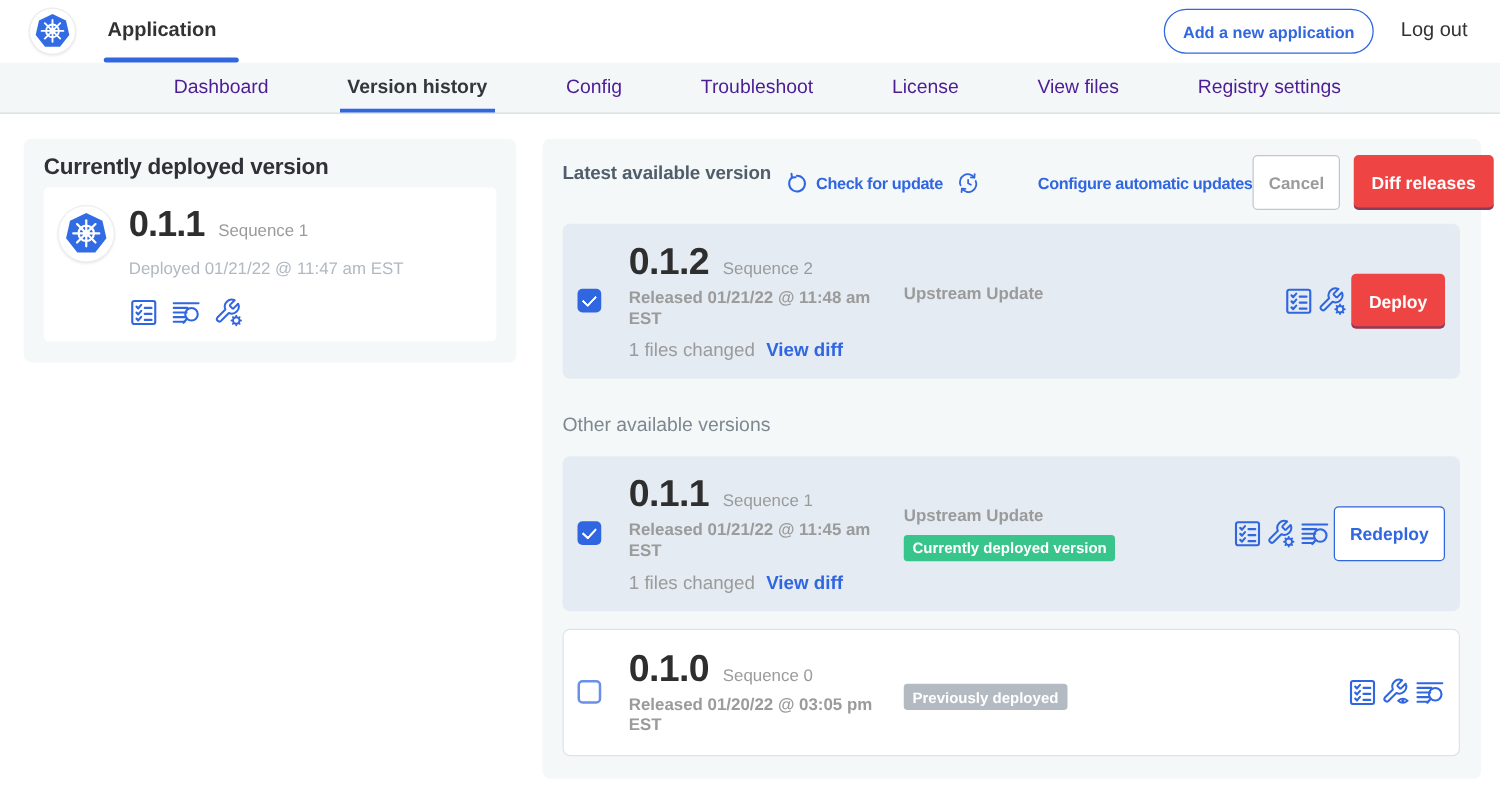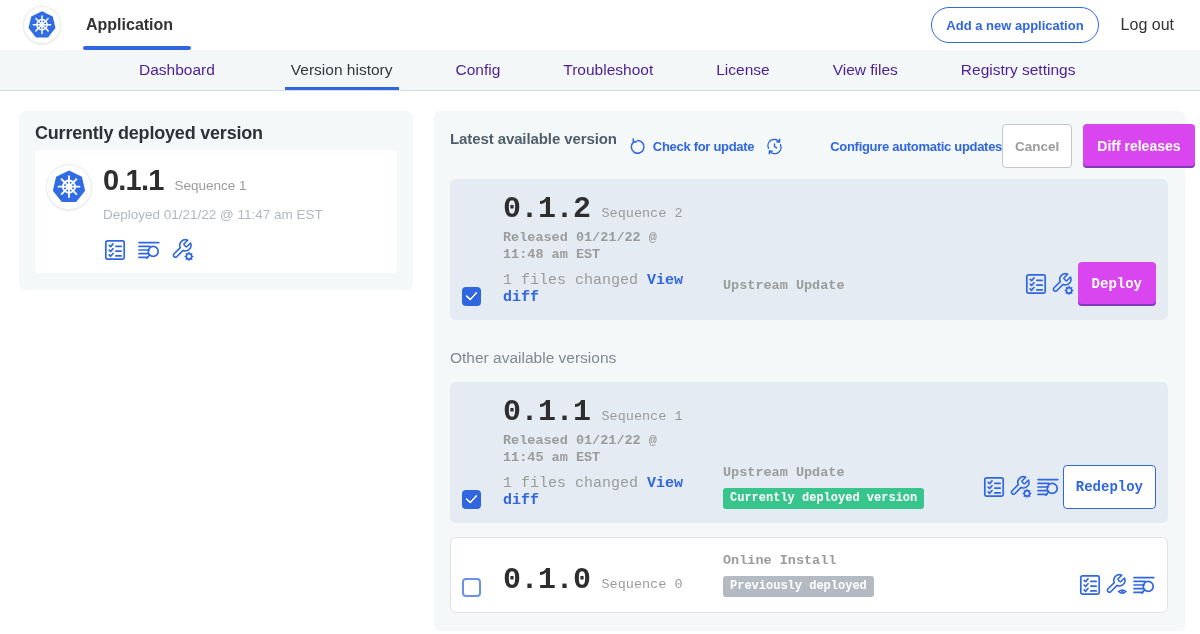--- a/index.html
+++ b/index.html
@@ -16,21 +16,21 @@
   .top-tab + .top-tab { margin-left:13px; }
   .top-tab.active::after { content:""; position:absolute; left:8px; right:-7px; bottom:0; height:4px; background:#3066e0; border-radius:2px; }
   .topnav .spacer { flex:1; }
   .pill-btn { border:1.5px solid #3066e0; background:#fff; color:#3066e0; font-family:inherit;
     font-size:13px; font-weight:700; border-radius:18px; height:36px; padding:0 14px; cursor:pointer; white-space:nowrap; }
   .logout { font-size:16px; font-weight:500; color:#323232; margin-left:22px; cursor:pointer; }
 
   
   .subnav { height:41px; background:#f4f7f8; border-bottom:1px solid #d5dde2; display:flex; align-items:stretch; padding-left:139px; }
   .sub-tab { font-size:15.5px; color:#4c1d95; display:flex; align-items:center; position:relative; cursor:pointer; margin-right:63px; }
-  .sub-tab.active { color:#32373c; font-weight:400;margin-left:13px; }
+  .sub-tab.active { color:#32373c; font-weight:700; }
   .sub-tab.active::after { content:""; position:absolute; left:-6px; right:-6px; bottom:0; height:3px; background:#3066e0; }
 
   
   .main { display:flex; align-items:flex-start; padding:20px 15px 0 19px; gap:21px; }
 
   
   .left-card { width:394px; flex:none; background:#f5f8f9; border-radius:6px; padding:12px 16px 17px 16px; }
   .left-card h2 { font-size:18px; font-weight:700; color:#2f3136; letter-spacing:-.2px; margin-bottom:6px; }
   .deployed-card { background:#fff; border-radius:4px; padding:15px 12px 11px 12px; display:flex; }
   .logo-circle { width:44px; height:44px; border-radius:50%; background:#fff; flex:none;
@@ -47,26 +47,26 @@
   
   .right-panel { flex:1; min-width:0; background:#f5f8f9; border-radius:6px; padding:18px 17px 18px 16px; min-height:510px; }
   .panel-header { display:flex; align-items:center; margin-bottom:16px; height:34px; }
   .panel-header h2 { font-size:15px; font-weight:700; color:#4f5e6a; position:relative; top:-8px; letter-spacing:-.1px; white-space:nowrap; }
   .hlink { display:flex; align-items:center; color:#3066e0; font-size:13px; font-weight:600; letter-spacing:-.3px; cursor:pointer; white-space:nowrap; }
   .hlink svg { width:19px; height:19px; margin-right:6px; }
   .hlink.check { margin-left:11px; }
   .hlink.configure { margin-left:11px;gap:40px; }
   .btn { font-family:inherit; font-size:14px; font-weight:700; border-radius:4px; height:44px; cursor:pointer; white-space:nowrap; flex:none; }
   .btn-cancel { background:#fff; border:1px solid #c3c7cb; color:#9b9b9b; padding:0 12px; margin-left:auto; font-size:13.5px; }
-  .btn-primary { background:#d946ef; border:none; color:#fff; padding:0 14px;
+  .btn-primary { background:#ef4444; border:none; color:#fff; padding:0 14px;
     box-shadow:inset 0 -2px 0 rgba(19,48,116,.45); }
   .btn-diff { margin-left:11px; }
   .btn-outline { background:#ffffff; border:1.5px solid #3066e0; color:#3066e0; padding:0 12px; }
 
-  .version-row { display:flex; align-items:flex-end; border-radius:6px; padding:14px 12px; background:#e4ebf2;font-family:Liberation Mono, monospace; }
+  .version-row { display:flex; align-items:center; border-radius:6px; padding:14px 12px; background:#e4ebf2; }
   .version-row.plain { background:#fff; border:1px solid #dfe3e8; padding:15px 11px; }
   .checkbox { width:19px; height:19px; border-radius:4px; flex:none; margin-right:22px; position:relative; cursor:pointer; }
   .checkbox.checked { background:#3066e0; }
   .checkbox.checked::after { content:""; position:absolute; left:4px; top:4.5px; width:9px; height:5px;
     border-left:2.4px solid #fff; border-bottom:2.4px solid #fff; transform:rotate(-47deg); border-radius:1px; }
   .checkbox.unchecked { background:#fff; border:2px solid #6b90e8; }
   .col-version { width:198px; flex:none; }
   .released { font-size:13.5px; font-weight:600; color:#9b9b9b; line-height:1.25; margin-top:4px; }
   .files-line { font-size:15px; color:#9b9b9b; font-weight:500; margin-top:8px; }
   .files-line a { color:#3066e0; font-weight:700; text-decoration:none; margin-left:9px; cursor:pointer; }
@@ -316,23 +316,23 @@
 
     <div class="gap-rows"></div>
 
     <div class="version-row plain">
       <div class="checkbox unchecked"></div>
       <div class="col-version">
         <div class="vline">
           <span class="vnum">0.1.0</span>
           <span class="vseq">Sequence 0</span>
         </div>
+        <p class="released">Released 01/20/22 @ 03:05 pm EST</p>
       </div>
       <div class="col-source">
-        <p class="source-label">Online Install</p>
         <span class="badge gray">Previously deployed</span>
       </div>
       <div class="col-actions">
         <svg class="row-icon">
             <use href="#sym-checklist"></use>
           </svg>
         <svg class="row-icon">
             <use href="#sym-wrench-eye"></use>
           </svg>
         <svg class="row-icon">

